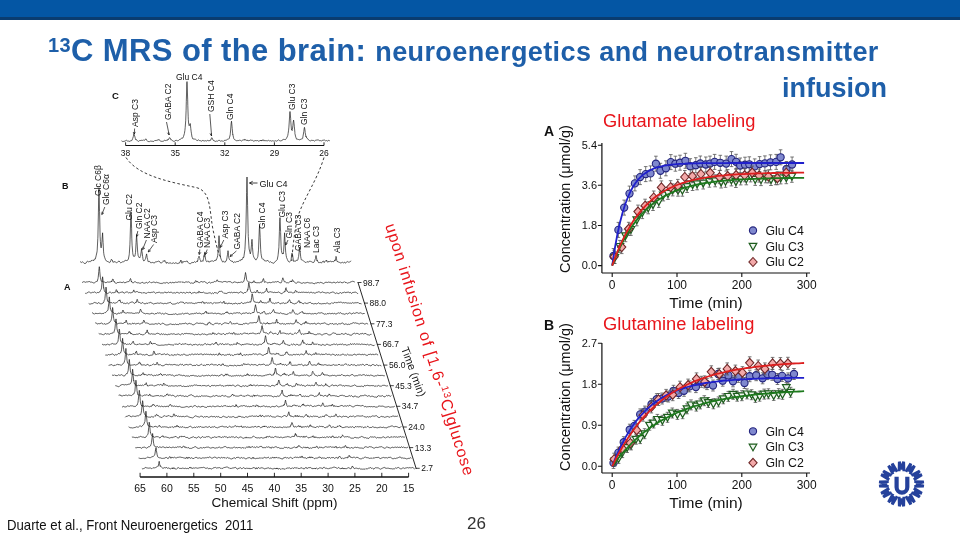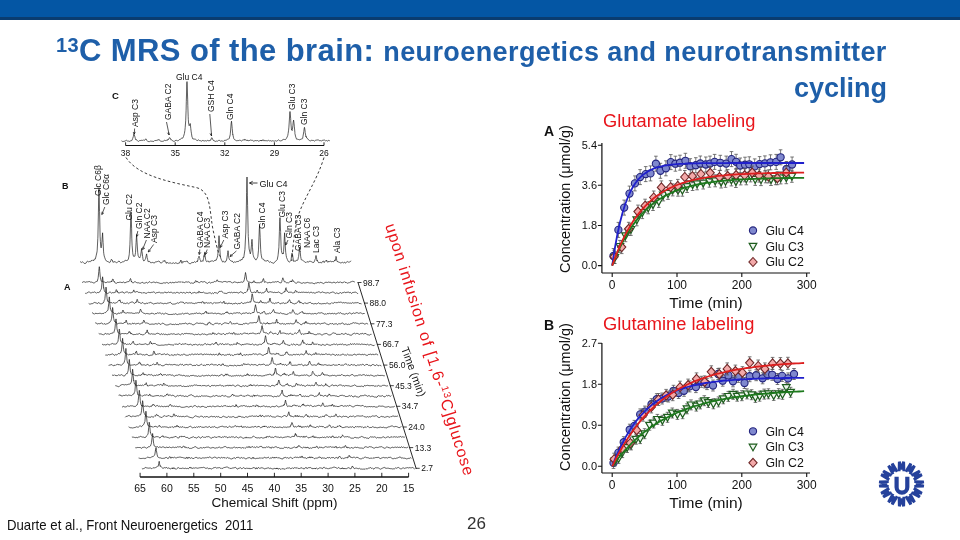--- a/index.html
+++ b/index.html
@@ -1,19 +1,19 @@
 <!DOCTYPE html>
 <html><head><meta charset="utf-8"><style>
 html,body{margin:0;padding:0;width:960px;height:540px;background:#fff;overflow:hidden;
 font-family:"Liberation Sans",sans-serif;}
 .abs{position:absolute;}
 </style></head><body>
 <div class="abs" style="left:0;top:0;width:960px;height:20px;background:linear-gradient(#0456a4 0,#0456a4 17px,#0a3c70 17px,#0a3c70 20px)"></div>
-<div class="abs" style="left:56px;top:35px;white-space:nowrap;color:#1e5fa9;font-weight:bold;font-size:31px;line-height:31px;letter-spacing:0.4px"><span style="font-size:20px;vertical-align:9px;line-height:0">13</span>C MRS of the brain: <span style="font-size:27px">neuroenergetics and neurotransmitter</span></div>
-<div class="abs" style="left:52px;top:75px;width:835px;text-align:right;color:#1e5fa9;font-weight:bold;font-size:27px;line-height:27px">cycling</div>
+<div class="abs" style="left:48px;top:35px;white-space:nowrap;color:#1e5fa9;font-weight:bold;font-size:31px;line-height:31px;letter-spacing:0.4px"><span style="font-size:20px;vertical-align:9px;line-height:0">13</span>C MRS of the brain: <span style="font-size:27px">neuroenergetics and neurotransmitter</span></div>
+<div class="abs" style="left:52px;top:75px;width:835px;text-align:right;color:#1e5fa9;font-weight:bold;font-size:27px;line-height:27px">infusion</div>
 <div class="abs" style="left:7px;top:515.5px;font-size:15px;color:#111;transform:scaleX(0.88);transform-origin:0 0;white-space:nowrap">Duarte et al., Front Neuroenergetics&nbsp; 2011</div>
 <div class="abs" style="left:467px;top:513.5px;font-size:17px;color:#333">26</div>
 <svg width="960" height="540" viewBox="0 0 960 540" style="position:absolute;left:0;top:0" font-family="Liberation Sans, sans-serif">
     <polyline fill="none" stroke="#1b1b1b" stroke-width="0.7" points="121.5,140.8 122.3,141.4 123.2,141.4 124.0,141.5 124.9,141.0 125.7,140.7 126.6,140.3 127.4,141.0 128.3,141.0 129.1,141.4 130.0,141.3 130.8,140.7 131.7,140.6 131.8,140.6 132.5,139.0 132.6,138.7 133.3,136.6 133.4,135.9 134.0,133.6 134.2,134.8 134.7,136.1 135.1,137.5 135.4,138.6 135.9,139.9 136.2,139.4 136.8,140.2 137.6,141.0 138.5,141.4 139.3,140.7 140.2,140.6 141.0,140.3 141.9,140.3 142.7,140.4 143.6,139.9 144.0,140.4 144.4,140.3 144.7,139.9 145.3,139.5 145.4,139.2 146.0,138.9 146.1,138.9 146.6,140.2 147.0,140.7 147.3,140.9 147.8,141.4 148.0,141.4 148.7,141.6 149.5,141.6 150.4,141.1 151.2,141.2 152.1,141.2 152.9,141.4 153.8,141.4 154.6,140.6 155.5,140.5 156.0,140.4 156.3,140.8 156.7,140.3 157.2,140.5 157.4,140.4 158.0,139.3 158.0,139.3 158.6,139.8 158.9,139.9 159.3,139.8 159.7,139.9 160.0,140.6 160.6,141.3 161.4,141.3 162.3,141.3 163.1,141.4 164.0,140.6 164.8,140.2 165.7,140.6 166.5,140.3 167.4,140.3 167.5,139.7 168.2,139.4 168.2,139.8 168.9,138.8 169.1,138.0 169.5,137.6 169.9,138.1 170.1,138.0 170.8,139.5 170.8,139.9 171.5,139.7 171.6,139.9 172.5,140.8 173.3,141.2 174.2,141.4 175.0,140.8 175.9,140.3 176.7,140.4 177.6,140.8 178.4,140.6 179.3,139.6 180.1,139.5 181.0,138.7 181.8,138.1 182.7,138.2 183.5,136.5 184.4,133.5 184.9,130.4 185.2,127.5 185.7,120.8 186.1,110.2 186.3,101.7 186.9,82.4 187.0,81.6 187.7,99.9 187.8,105.3 188.2,116.8 188.3,119.3 188.6,123.0 188.9,124.7 189.1,125.8 189.5,125.3 189.6,125.0 190.2,123.5 190.3,123.8 190.8,128.7 191.2,131.9 191.5,133.8 192.0,137.0 192.2,137.3 192.9,139.0 193.7,139.0 194.6,139.1 195.4,139.2 196.3,140.0 197.1,140.7 198.0,140.2 198.8,139.8 199.7,140.7 200.5,140.7 201.4,141.2 202.2,140.6 203.1,140.4 203.9,141.0 204.8,140.9 205.6,140.7 206.5,141.0 207.3,140.4 208.2,140.6 209.0,140.9 209.9,140.5 210.0,140.1 210.7,140.1 210.7,140.2 211.4,138.4 211.6,137.9 212.0,137.7 212.4,138.3 212.6,139.2 213.3,140.4 213.3,140.4 214.0,140.5 214.1,140.8 215.0,141.2 215.8,141.5 216.7,141.0 217.5,141.2 218.4,140.5 219.2,140.2 220.1,141.0 220.9,141.2 221.8,140.8 222.6,141.1 223.5,141.3 224.3,140.4 225.2,140.3 226.0,140.3 226.9,139.8 227.7,139.2 228.6,139.1 229.4,138.2 229.4,137.9 230.2,134.8 230.3,133.8 230.8,128.0 231.1,123.9 231.5,121.2 232.0,126.1 232.2,128.3 232.8,134.8 232.8,134.4 233.6,137.8 233.7,138.4 234.5,139.6 235.4,140.1 236.2,140.6 237.1,140.9 237.9,140.3 238.8,140.6 239.6,140.2 240.5,140.4 241.3,141.1 242.2,140.3 243.0,140.1 243.9,139.7 244.0,139.6 244.7,139.4 244.7,140.2 245.4,139.8 245.6,139.9 246.0,139.7 246.4,140.4 246.6,140.4 247.3,140.1 247.3,140.5 248.0,140.4 248.1,140.6 249.0,140.8 249.8,140.3 250.7,140.0 251.5,140.3 252.4,140.3 253.2,141.0 254.1,141.2 254.9,140.5 255.8,140.6 256.6,140.7 257.5,140.5 258.3,141.2 259.2,140.9 260.0,140.8 260.9,140.3 261.0,140.9 261.7,140.0 261.7,140.8 262.4,140.6 262.6,140.1 263.0,139.6 263.4,140.2 263.6,140.7 264.3,140.4 264.3,140.7 265.0,140.7 265.1,140.6 266.0,140.8 266.8,140.7 267.7,140.8 268.5,140.3 269.4,140.9 270.2,140.6 271.1,141.0 271.9,141.1 272.8,140.7 273.6,141.0 274.5,141.1 275.3,140.7 276.2,141.2 277.0,141.0 277.9,140.3 278.7,139.8 279.6,140.7 280.4,140.9 281.3,141.0 282.1,140.1 283.0,139.6 283.8,139.3 284.7,139.5 285.5,139.6 286.4,138.4 287.2,136.9 287.8,135.3 288.1,133.5 288.6,130.2 288.9,127.1 289.3,121.0 289.8,113.0 290.0,111.5 290.7,118.8 290.7,120.4 291.4,129.0 291.5,129.8 291.5,129.5 292.2,130.6 292.3,130.1 292.4,129.5 292.9,125.5 293.2,122.2 293.6,120.1 294.1,123.9 294.3,126.2 294.9,132.5 294.9,133.4 295.7,136.9 295.8,137.2 296.6,139.2 297.5,139.2 298.3,139.4 299.2,139.9 300.0,139.5 300.9,139.3 301.7,138.9 302.2,138.9 302.6,138.5 303.0,136.2 303.4,134.0 303.8,131.6 304.3,127.8 304.5,127.3 305.1,131.1 305.2,132.6 306.0,136.8 306.0,136.2 306.8,138.1 306.8,137.9 307.7,138.7 308.5,139.9 309.4,140.5 310.2,141.0 311.1,140.5 311.9,140.2 312.8,140.5 313.6,140.5 314.5,141.1 315.3,140.4 316.2,140.2 317.0,139.9 317.9,140.0 318.7,139.9 319.6,140.9 320.4,140.6 321.3,141.0 322.1,140.4 323.0,140.3 323.8,140.1 324.7,140.1 325.5,140.8 326.4,140.5 327.2,141.2 328.1,140.6 328.9,140.3 329.8,140.9"></polyline>
 <path d="M125.6,145.5 H324.0" stroke="#111" stroke-width="1" fill="none"></path>
 <text x="125.6" y="155.5" font-size="8.5" text-anchor="middle" fill="#111">38</text>
 <text x="175.2" y="155.5" font-size="8.5" text-anchor="middle" fill="#111">35</text>
 <text x="224.8" y="155.5" font-size="8.5" text-anchor="middle" fill="#111">32</text>
 <text x="274.4" y="155.5" font-size="8.5" text-anchor="middle" fill="#111">29</text>
 <text x="324.0" y="155.5" font-size="8.5" text-anchor="middle" fill="#111">26</text>

